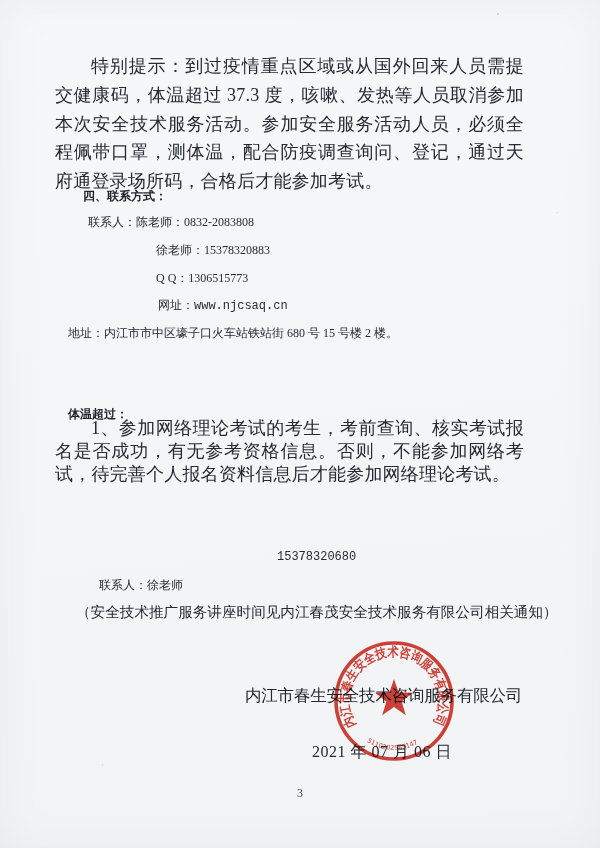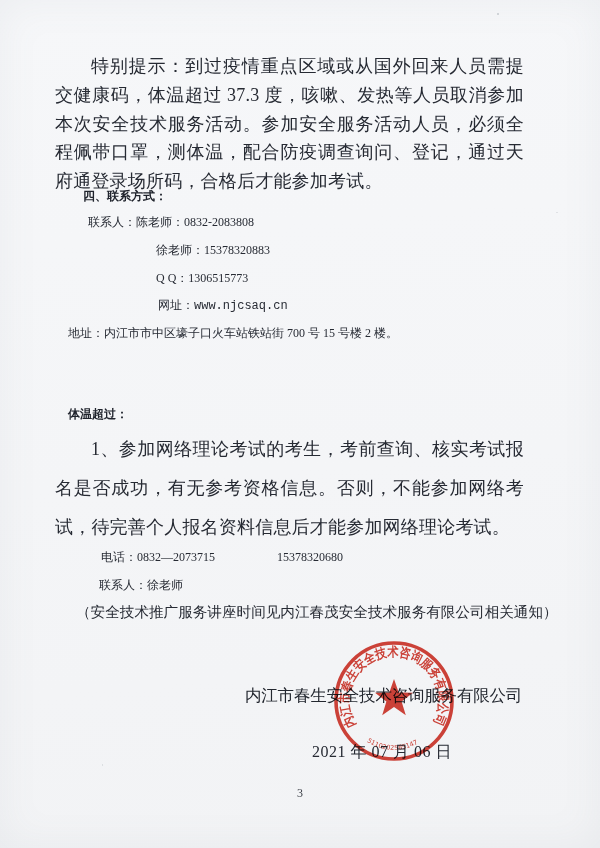--- a/index.html
+++ b/index.html
@@ -15,21 +15,21 @@
   }
   .line{position:absolute;white-space:nowrap;font-size:12px;line-height:22px;}
   .para{
     position:absolute;left:55px;width:469px;
     font-size:18px;line-height:28.8px;
     text-align:justify;text-indent:2em;
     letter-spacing:0.2px;
   }
   .bold{font-weight:bold;color:#20242d;}
   .intro{top:52px;}
-  .notice-item{top:430px;line-height:39px;}
+  .notice-item{top:417px;line-height:23px;}
   .small{font-size:14.6px;}
   .company-line{font-size:16.5px;letter-spacing:-0.2px;color:#23272f;}
   .date-line{font-size:16px;letter-spacing:0.5px;}
   .pagenum{position:absolute;top:786px;left:0;width:100%;text-align:center;font-size:12px;color:#3a3e46;}
   .seal{
     position:absolute;left:330px;top:637px;width:128px;height:128px;
     mix-blend-mode:multiply;opacity:0.88;
   }
   .speck{position:absolute;border-radius:50%;background:#9aa0a8;opacity:0.5;}
   .s1{width:2px;height:2px;left:497px;top:13px;}
@@ -41,26 +41,25 @@
 
 <div class="page">
 
   <div class="para intro">特别提示：到过疫情重点区域或从国外回来人员需提交健康码，体温超过 37.3 度，咳嗽、发热等人员取消参加本次安全技术服务活动。参加安全服务活动人员，必须全程佩带口罩，测体温，配合防疫调查询问、登记，通过天府通登录场所码，合格后才能参加考试。</div>
 
   <div class="line bold" style="left:83px;top:185px;">四、联系方式：</div>
   <div class="line" style="left:88px;top:211px;">联系人：陈老师：0832-2083808</div>
   <div class="line" style="left:156px;top:239px;">徐老师：15378320883</div>
   <div class="line" style="left:156px;top:267px;font-family:Liberation Serif, serif;">Q Q：1306515773</div>
   <div class="line" style="left:158px;top:295px;font-family:Liberation Mono, monospace;">网址：www.njcsaq.cn</div>
-  <div class="line" style="left:68px;top:322px;">地址：内江市市中区壕子口火车站铁站街 700 号 15 号楼 2 楼。</div>
+  <div class="line" style="left:68px;top:322px;">地址：内江市市中区壕子口火车站铁站街 680 号 15 号楼 2 楼。</div>
 
   <div class="line bold" style="left:68px;top:403px;">体温超过：</div>
   <div class="para notice-item">1、参加网络理论考试的考生，考前查询、核实考试报名是否成功，有无参考资格信息。否则，不能参加网络考试，待完善个人报名资料信息后才能参加网络理论考试。</div>
-  <div class="line" style="left:101px;top:546px;">电话：0832—2073715</div>
-  <div class="line" style="left:277px;top:546px;">15378320680</div>
+  <div class="line" style="left:277px;top:546px;font-family:Liberation Mono, monospace;">15378320680</div>
   <div class="line small" style="left:76px;top:601px;">（安全技术推广服务讲座时间见内江春茂安全技术服务有限公司相关通知）</div>
   <div class="line" style="left:99px;top:574px;">联系人：徐老师</div>
 
   <div class="line company-line" style="left:245px;top:685px;">内江市春生安全技术咨询服务有限公司</div>
   <div class="line date-line" style="left:312px;top:741px;">2021 年 07 月 06 日</div>
 
   <svg class="seal" viewBox="0 0 128 128" aria-hidden="true">
     <defs>
       <path id="ringPath" d="M 27.1 89.8 A 45 45 0 1 1 100.9 89.8" fill="none"></path>
       <path id="codePath" d="M 35.9 104.1 A 49 49 0 0 0 92.1 104.1" fill="none"></path>

